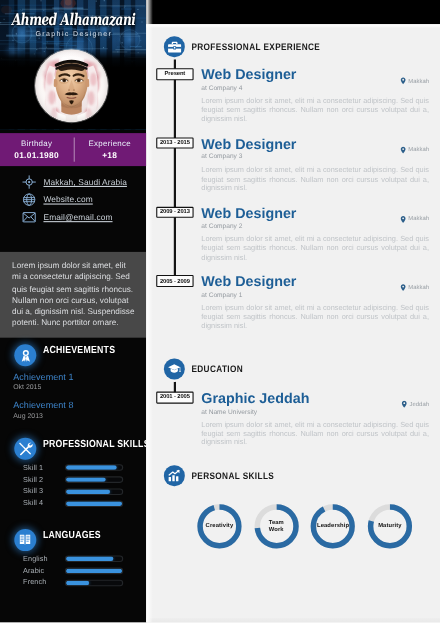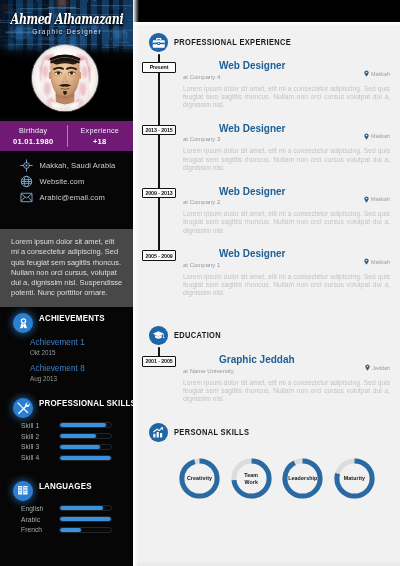--- a/index.html
+++ b/index.html
@@ -32,36 +32,36 @@
     justify-content:center;}
   .stat + .stat:before{content:"";position:absolute;left:0;top:4px;bottom:4px;width:1px;
     background:rgba(255,255,255,.45);}
   .stat-label{font-size:7.2px;color:#eaf2fb;letter-spacing:.25px;margin-bottom:2px;}
   .stat-value{font-size:7.6px;font-weight:bold;color:#ffffff;letter-spacing:.25px;}
 
   .contact{position:absolute;left:0;top:158px;width:133px;}
   .crow{display:flex;align-items:center;height:15.9px;padding-left:20px;}
   .crow .ci{width:13px;height:13px;margin-right:6.5px;flex:none;display:flex;
     align-items:center;justify-content:center;}
-  .crow .ct{font-size:7.6px;color:#c7ced5;letter-spacing:.1px;white-space:nowrap;}
+  .crow .ct{font-size:7.6px;color:#c7ced5;letter-spacing:.1px;white-space:nowrap;text-decoration:underline;}
 
   .about{position:absolute;left:0px;top:229px;width:133px;height:78px;
     background:#484848;}
   .about p{margin:0;padding:8px 9px 0 11px;font-size:7.45px;line-height:10.3px;
     color:#dcdee1;text-align:left;}
 
   .sec{position:absolute;left:0;width:133px;}
   .sec-head{display:flex;padding-left:13px;height:21px;}
   .sec-ic{width:20px;height:20px;border-radius:50%;background:#2b7fd0;flex:none;
     display:flex;align-items:center;justify-content:center;margin-right:6px;
     box-shadow:0 0 7px 1.5px rgba(50,140,225,.55);}
   .sec-t{font-size:9.3px;font-weight:bold;color:#ffffff;letter-spacing:.25px;
     white-space:nowrap;transform:scaleX(.855);transform-origin:left center;}
 
-  .ach{padding-left:30px;padding-top:4px;}
+  .ach{padding-left:12px;padding-top:4px;}
   .ach-i{margin-bottom:8px;}
   .ach-n{font-size:8.2px;color:#3e84c9;letter-spacing:.05px;}
   .ach-d{font-size:6.3px;color:#98999b;margin-top:2px;}
 
   .bars{padding-left:21px;padding-top:1px;}
   .bar-row{display:flex;align-items:center;height:10.8px;}
   .bar-lb{width:38px;font-size:6.6px;color:#a9afb5;letter-spacing:.1px;}
   .bar-tr{position:relative;width:52.5px;height:6.2px;background:#08090b;
     border-radius:3.2px;border:1px solid #232629;overflow:hidden;box-sizing:border-box;}
   .bar-fl{position:absolute;left:0;top:0;bottom:0;background:#3a92de;border-radius:3.2px;
@@ -85,21 +85,21 @@
     white-space:nowrap;transform:scaleX(.87);transform-origin:left center;}
 
   .tl{position:absolute;left:25px;width:1.5px;background:#141414;}
 
   .ev{position:absolute;}
   .ev-badge{position:absolute;left:0;top:0;height:10.5px;width:34px;box-sizing:border-box;
     border:1.6px solid #121212;background:#fcfcfc;border-radius:1px;
     display:flex;align-items:center;justify-content:center;
     font-size:5.3px;font-weight:bold;color:#111;letter-spacing:-.1px;}
   .ev-body{position:absolute;left:41px;top:-2px;width:207px;}
-  .ev-role{font-size:10px;font-weight:bold;color:#1d5e96;letter-spacing:0px;margin-left:36px;}
+  .ev-role{font-size:13px;font-weight:bold;color:#1d5e96;letter-spacing:0px;}
   .ev-co{font-size:6px;color:#93999f;margin-top:2.5px;}
   .ev-desc{font-size:6.7px;line-height:8.2px;color:#c0c4c8;text-align:justify;margin-top:5px;}
   .ev-loc{position:absolute;right:0;top:10px;display:flex;align-items:center;
     font-size:5.4px;color:#9aa0a6;}
   .ev-loc svg{margin-right:1px;display:block;}
 
   .donuts{position:absolute;left:45px;top:457px;width:198px;display:flex;
     justify-content:space-between;}
   .donut{position:relative;width:43px;height:43px;}
   .donut .dl{position:absolute;inset:0;display:flex;align-items:center;justify-content:center;
@@ -449,21 +449,21 @@
           </span>
           <span class="ct">Website.com</span>
         </div>
         <div class="crow">
           <span class="ci">
             <svg viewBox="0 0 24 24" width="13" height="13" fill="none" stroke="#8fb6dd" stroke-width="1.6">
               <rect x="1.8" y="4.2" width="20.4" height="15.6" rx="1"></rect>
               <path d="M1.8 4.8 12 13.2 22.2 4.8M1.8 19.2 8.8 11.6M22.2 19.2 15.2 11.6"></path>
             </svg>
           </span>
-          <span class="ct">Arabic@email.com</span>
+          <span class="ct">Email@email.com</span>
         </div>
       </div>
 
     <div class="about">
       <p>Lorem ipsum dolor sit amet, elit mi a consectetur adipiscing. Sed quis feugiat sem sagittis rhoncus. Nullam non orci cursus, volutpat dui a, dignissim nisl. Suspendisse potenti. Nunc porttitor ornare.</p>
     </div>
 
     <div class="sec" style="top:313px;">
       <div class="sec-head">
         <span class="sec-ic">

